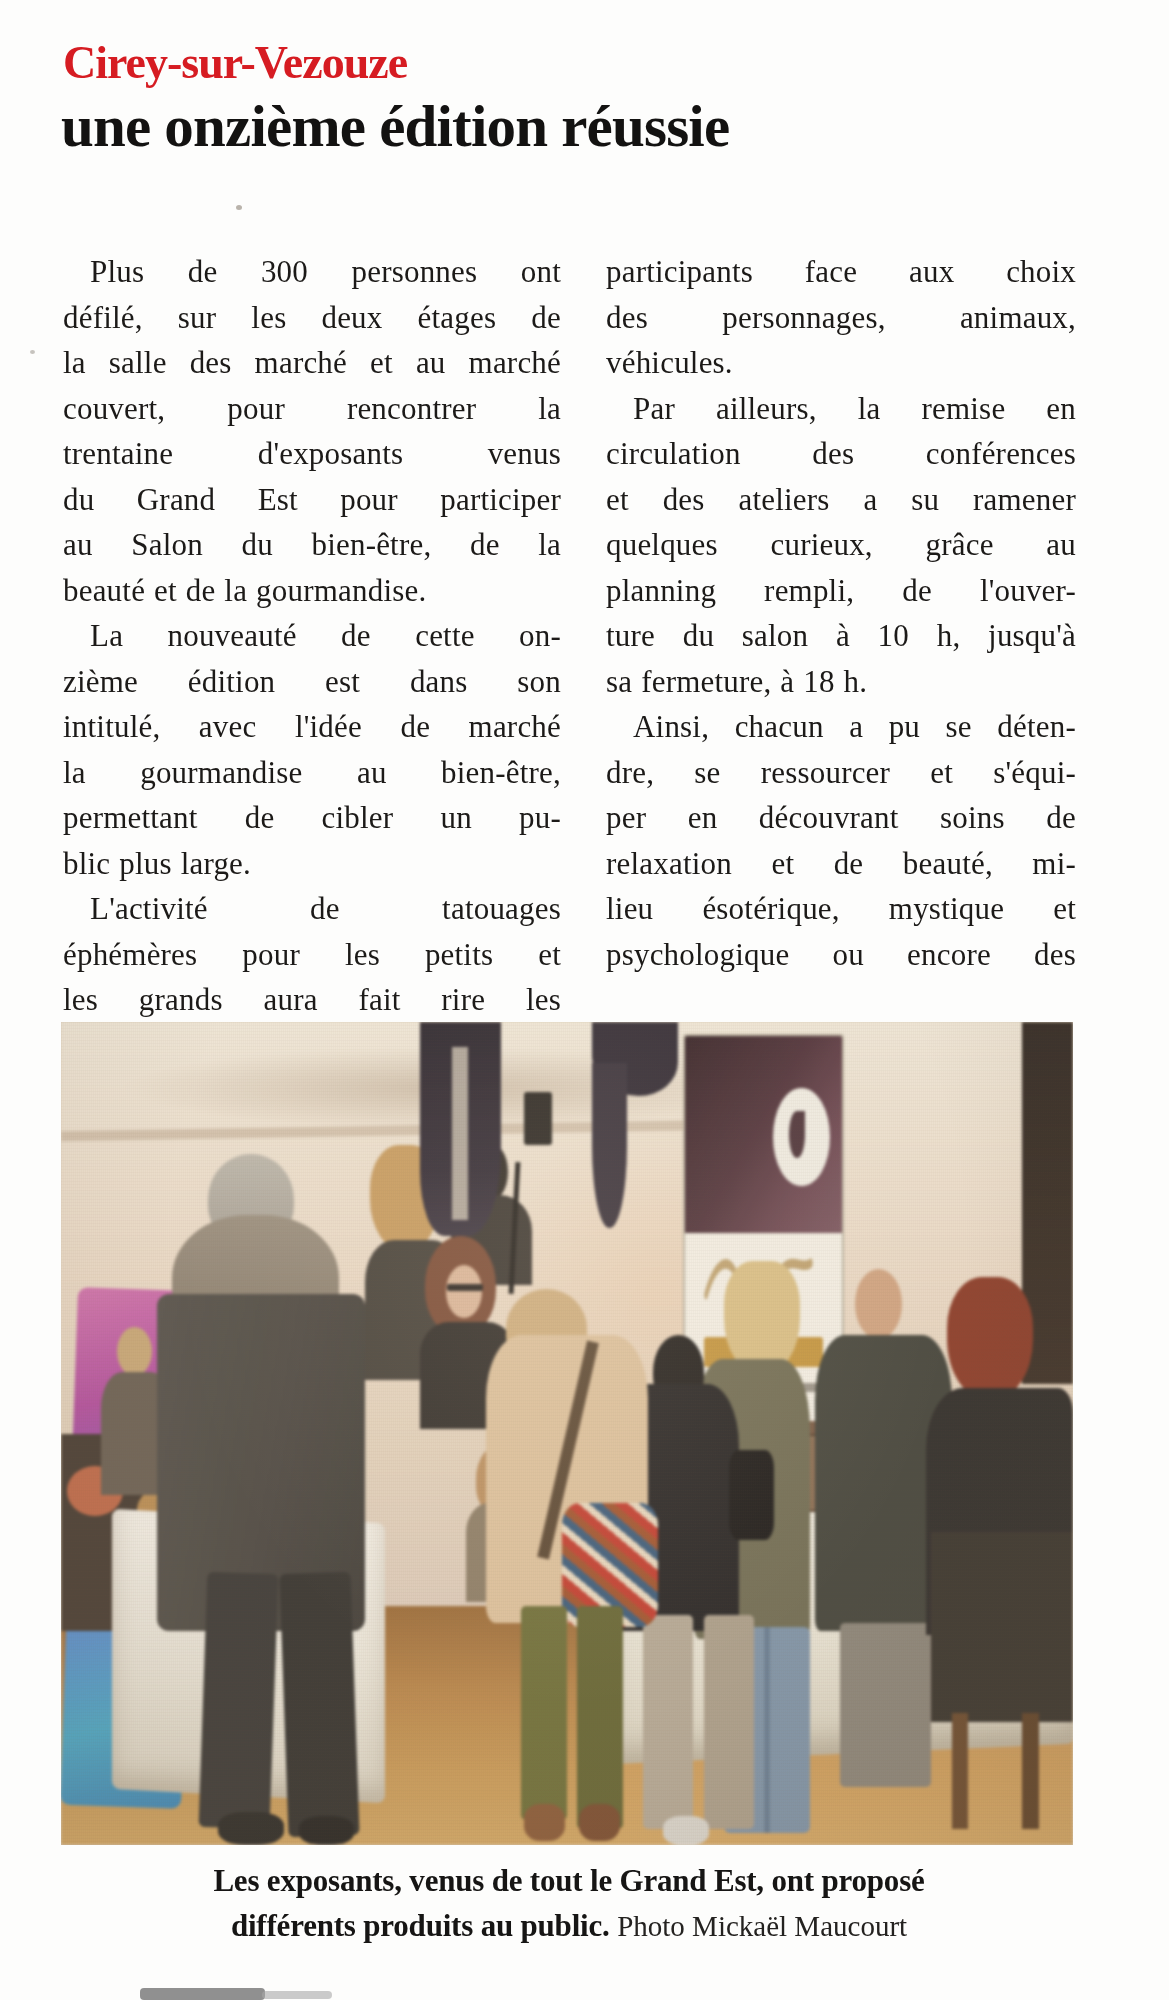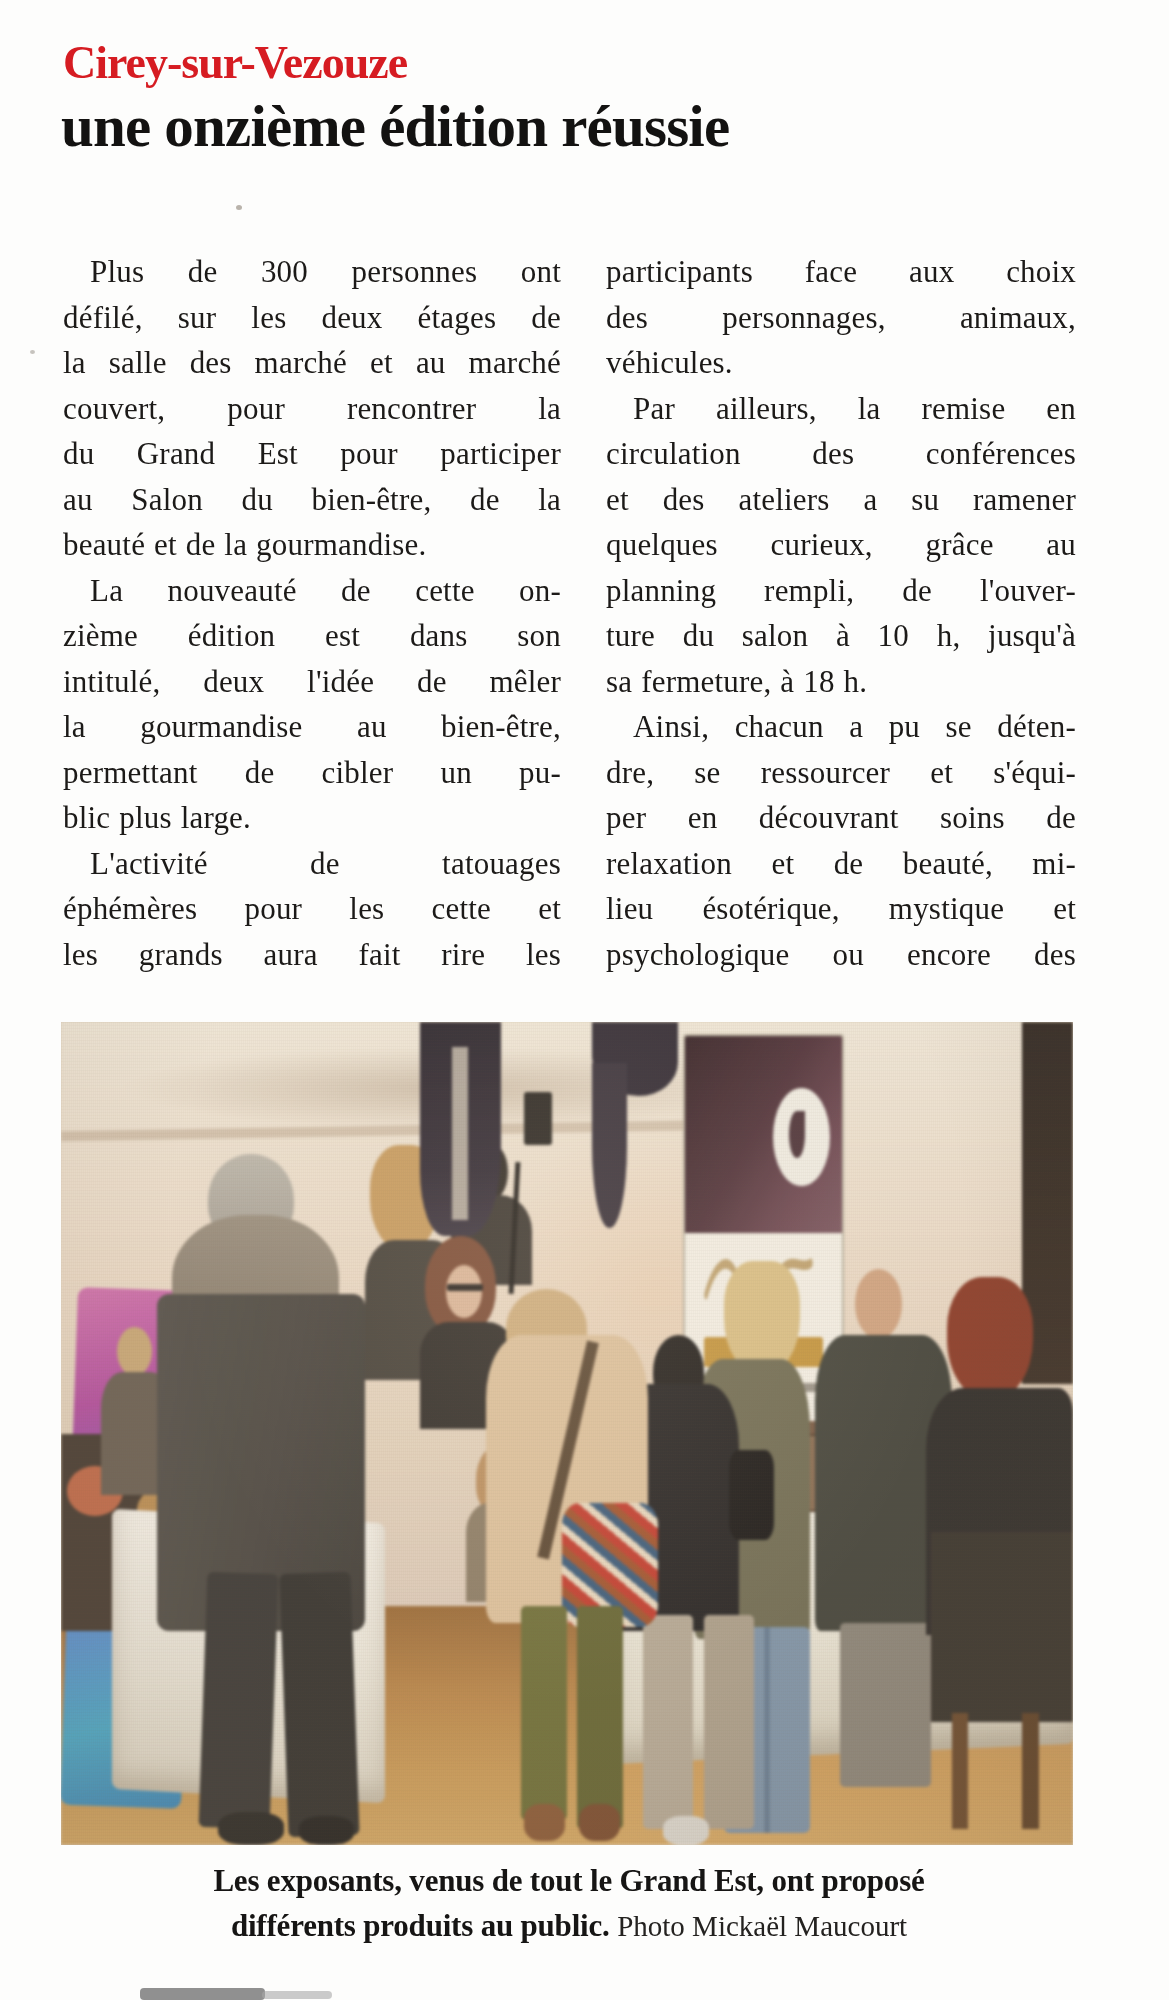--- a/index.html
+++ b/index.html
@@ -53,31 +53,32 @@
 
   <div class="headline">
     <div>une onzième édition réussie</div>
   </div>
 
   <div class="col col-1">
       <div class="tl ind">Plus de 300 personnes ont</div>
       <div class="tl">défilé, sur les deux étages de</div>
       <div class="tl">la salle des marché et au marché</div>
       <div class="tl">couvert, pour rencontrer la</div>
+      <div class="tl">trentaine d'exposants venus</div>
       <div class="tl">du Grand Est pour participer</div>
       <div class="tl">au Salon du bien-être, de la</div>
       <div class="tl nj">beauté et de la gourmandise.</div>
       <div class="tl ind">La nouveauté de cette on-</div>
       <div class="tl">zième édition est dans son</div>
-      <div class="tl">intitulé, deux l'idée de mêler</div>
+      <div class="tl">intitulé, avec l'idée de marché</div>
       <div class="tl">la gourmandise au bien-être,</div>
       <div class="tl">permettant de cibler un pu-</div>
       <div class="tl nj">blic plus large.</div>
       <div class="tl ind">L'activité de tatouages</div>
-      <div class="tl">éphémères pour les cette et</div>
+      <div class="tl">éphémères pour les petits et</div>
       <div class="tl">les grands aura fait rire les</div>
     </div>
   <div class="col col-2">
       <div class="tl">participants face aux choix</div>
       <div class="tl">des personnages, animaux,</div>
       <div class="tl nj">véhicules.</div>
       <div class="tl ind">Par ailleurs, la remise en</div>
       <div class="tl">circulation des conférences</div>
       <div class="tl">et des ateliers a su ramener</div>
       <div class="tl">quelques curieux, grâce au</div>

